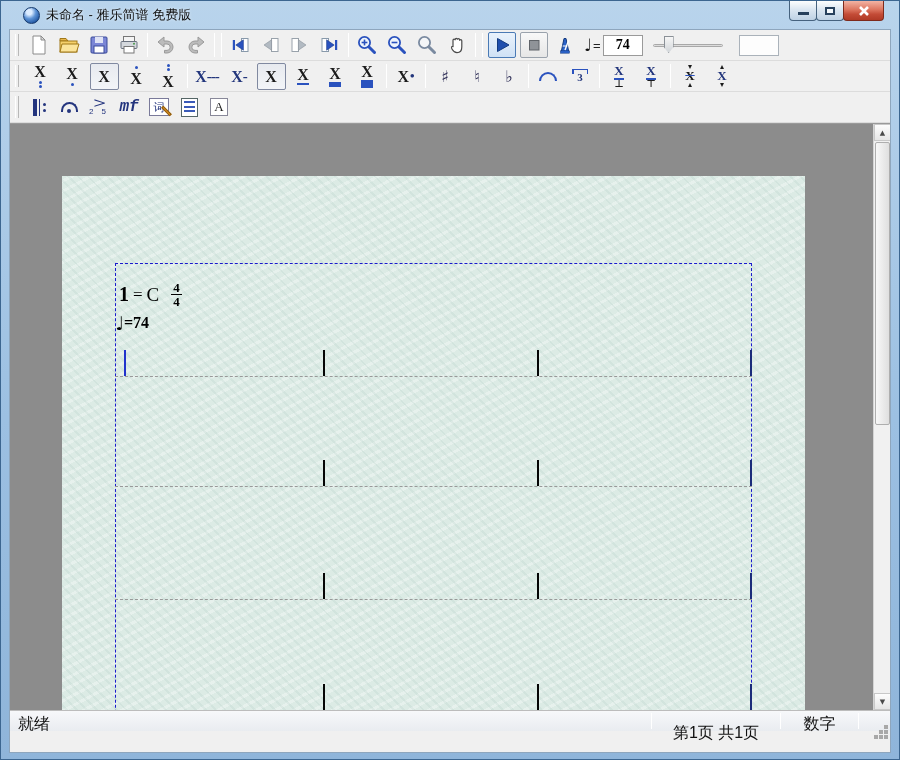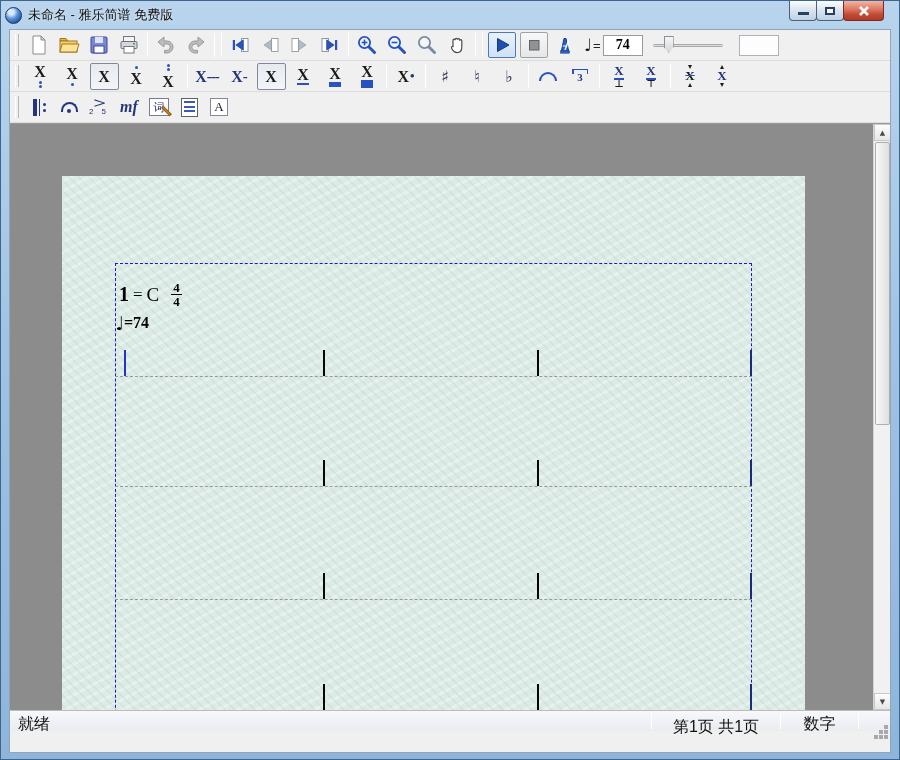--- a/index.html
+++ b/index.html
@@ -1,21 +1,21 @@
 <!DOCTYPE html>
 <html><head>
 <meta charset="utf-8">
 <style>
   * { box-sizing: border-box; margin: 0; padding: 0; }
   html,body { width:900px; height:760px; font-family:"Liberation Sans",sans-serif; overflow:hidden; }
   .window { position:relative; width:900px; height:760px;
     background:linear-gradient(#b9d4ec,#9cc0e2 55%,#8fb5da);
     border:1px solid #3c6690; }
   
-  .titlebar { height:28px; display:flex; align-items:center; padding-left:4px; gap:6px; font-size:13px; color:#111; }
+  .titlebar { height:28px; display:flex; align-items:center; padding-left:22px; gap:6px; font-size:13px; color:#111; }
   .app-icon { width:17px; height:17px; border-radius:50%;
     background:radial-gradient(circle at 35% 28%, #dcecff 0 18%, #5d93d6 45%, #1f55a0 80%, #123a74);
     border:1px solid #16396b; flex:0 0 auto; }
   .title-text { text-shadow:0 0 3px #e8f2fc; white-space:nowrap; }
   .winbtns { position:absolute; top:0; right:15px; display:flex; }
   .winbtn { width:28px; height:20px; margin-left:-1px; border:1px solid #46627e; border-top:none;
     border-radius:0 0 4px 4px; background:linear-gradient(#fdfefe,#dbe6f1 45%,#bed1e4);
     display:flex; align-items:center; justify-content:center; }
   .winbtn.close { width:41px; background:linear-gradient(#f2b4a4,#dd7660 45%,#c34b36 70%,#b03a26); border-color:#7e2a1c; }
   .glyph-min { width:11px; height:3px; background:#27405c; margin-top:5px; }
@@ -71,21 +71,21 @@
   .rpt { display:flex; align-items:center; height:17px; }
   .rthick { width:4px; height:17px; background:#24357e; }
   .rthin { width:1.5px; height:17px; background:#24357e; margin-left:2px; }
   .rdots { margin-left:2.5px; }
   .rdots i { display:block; width:3px; height:3px; border-radius:50%; background:#24357e; margin:3px 0; }
   .ferm { position:relative; width:17px; height:10px; border:2px solid #24357e; border-bottom:none; border-radius:17px 17px 0 0; }
   .fdot { position:absolute; left:50%; bottom:-1px; transform:translateX(-50%); width:4px; height:4px; border-radius:50%; background:#24357e; }
   .accwrap { display:flex; flex-direction:column; align-items:center; line-height:9px; }
   .acc { font-family:"Liberation Serif",serif; font-style:italic; font-weight:bold; font-size:15px; color:#24357e; transform:scaleX(1.5); }
   .accn { font-size:8px; color:#24357e; letter-spacing:3px; margin-top:-1px; }
-  .mf { font-family:Liberation Serif, serif; font-style:italic; font-weight:bold; font-size:16px; color:#24357e; }
+  .mf { font-family:Liberation Mono, monospace; font-style:italic; font-weight:bold; font-size:16px; color:#24357e; }
   .licon { position:relative; width:20px; height:18px; border:1px solid #7a7a9a; background:#fff; display:flex; align-items:center; justify-content:center; }
   .lchar { font-size:11px; color:#24357e; }
   .lpen { position:absolute; right:0; bottom:-2px; width:3px; height:12px; background:#d88c20; border:0.5px solid #8a5a10; transform:rotate(-45deg); }
   .ticon { width:17px; height:19px; border:1px solid #566; background:#fff; display:flex; align-items:center; justify-content:center; }
   .tlines { width:11px; height:13px; background:repeating-linear-gradient(to bottom,#3a5ab8 0 2px,transparent 2px 4.5px); }
   .aicon { width:18px; height:18px; border:1px solid #889; background:#fff; display:flex; align-items:center; justify-content:center;
     font-family:"Liberation Serif",serif; font-size:13px; color:#222; }
   
   .canvas { position:relative; height:587px; background:#8c8c8c; overflow:hidden; border-top:1px solid #9a9a9a; }
   .page { position:absolute; left:52px; top:52px; width:743px; height:560px; background:#dcebe5;
@@ -114,21 +114,21 @@
     border:1px solid #c8c8c8; display:flex; align-items:center; justify-content:center;
     font-family:"DejaVu Sans",sans-serif; font-size:7px; color:#4a4a4a; }
   .sbtn.up { top:0; } .sbtn.down { bottom:0; }
   .sthumb { position:absolute; left:1px; top:18px; width:15px; height:283px;
     background:linear-gradient(to right,#f8f8f8,#dfdfdf); border:1px solid #aeaeae; border-radius:2px; }
   
   .statusbar { position:relative; height:21px; background:linear-gradient(#f7f8fa,#e9ecf0); border-top:1px solid #bcbcbc;
     font-size:16px; color:#111; }
   .sb-ready { position:absolute; left:8px; top:3px; }
   .sb-sep { position:absolute; top:2px; bottom:2px; width:1px; background:#c5c5c5; border-right:1px solid #fff; }
-  .sb-page { position:absolute; left:642px; width:128px; top:6px; text-align:center; }
+  .sb-page { position:absolute; left:642px; width:128px; top:12px; text-align:center; }
   .sb-mode { position:absolute; left:771px; width:77px; top:3px; text-align:center; }
   .sb-grip { position:absolute; right:2px; bottom:2px; width:4px; height:4px; background:#a8a8a8;
     box-shadow:-5px 5px 0 #a8a8a8,-10px 10px 0 #a8a8a8, 0 5px 0 #a8a8a8, 0 10px 0 #a8a8a8, -5px 10px 0 #a8a8a8; }
 </style>
 </head>
 <body>
 
 <div class="window">
 
   <div class="titlebar">

